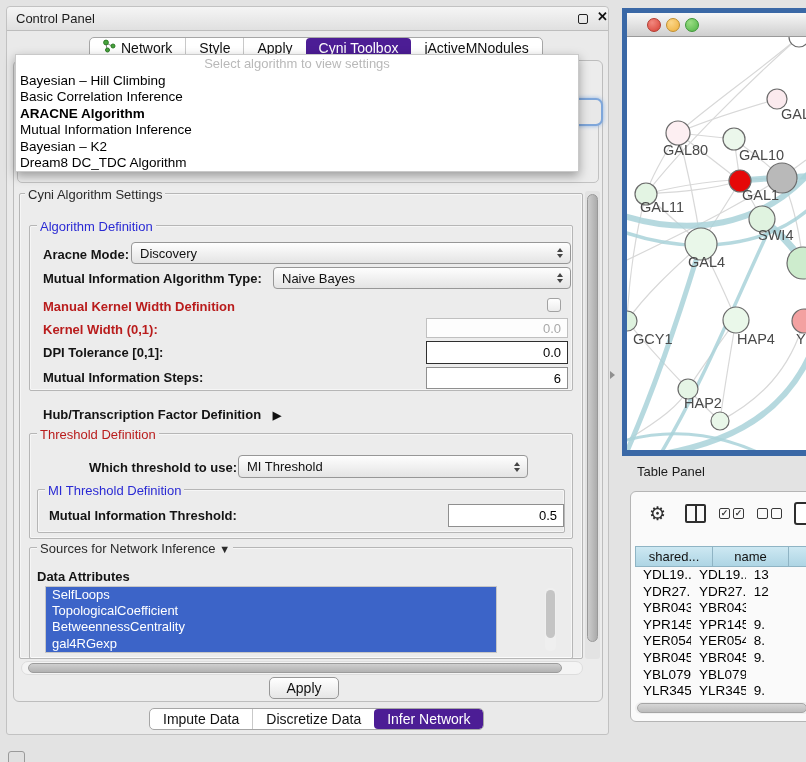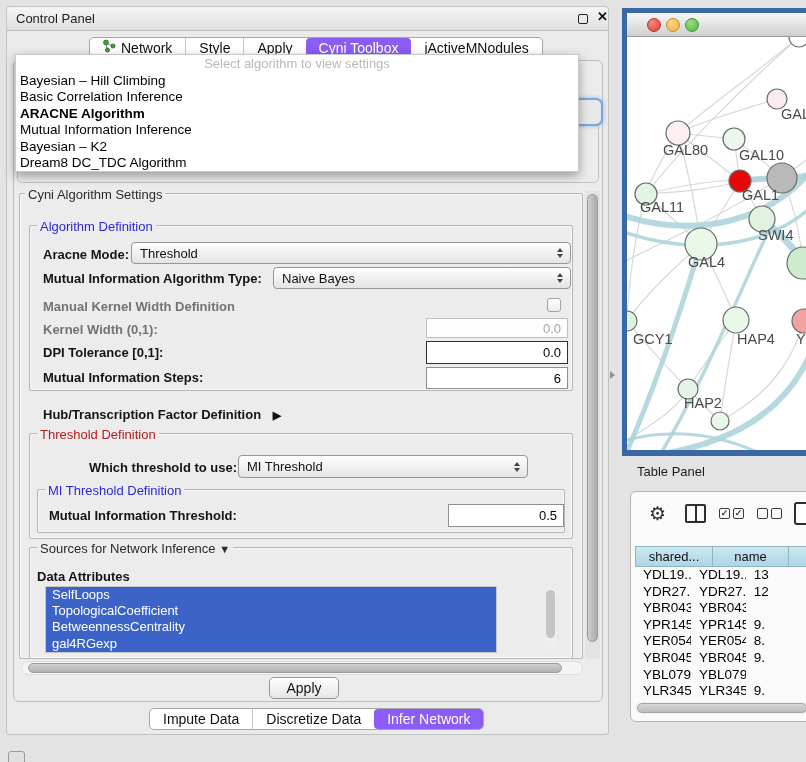--- a/index.html
+++ b/index.html
@@ -17,21 +17,21 @@
   .float-btn { position:absolute; left:571px; top:7px; width:10px; height:10px;
             border:1.6px solid #222; border-radius:2px; background:transparent; }
   .close-btn { position:absolute; left:590px; top:2px; font-size:13px; font-weight:bold; color:#111; }
 
   
   .seg-bar { position:absolute; display:inline-flex; height:22px; background:#fff;
              border:1px solid #a6a6a6; border-radius:5px; overflow:hidden; align-items:stretch; }
   .seg-item { display:flex; align-items:center; gap:5px; padding:0 13px; font-size:14px;
               color:#111; line-height:22px; border-left:1px solid #c9c9c9; white-space:nowrap; }
   .seg-item:first-child { border-left:none; }
-  .seg-item.sel { background:#8b5cf6; color:#fff; border-left:none; border-radius:4px; }
+  .seg-item.sel { background:#4c1d95; color:#fff; border-left:none; border-radius:4px; }
   .seg-item.sel + .seg-item { border-left:none; }
 
   
   .content-pane { position:absolute; left:6px; top:53px; width:590px; height:642px;
             background:#ececec; border:1px solid #bdbdbd; border-radius:6px; }
   .bg-frag-rect { position:absolute; left:10px; top:114px; width:582px; height:62px;
             border:1px solid #c2c2c2; border-radius:5px; }
   .bg-frag-combo { position:absolute; left:550px; top:91px; width:46px; height:28px;
             border:2px solid #7ea6da; border-radius:7px; background:#e8e8e8;
             box-shadow:0 0 4px #8fb3e2; }
@@ -45,21 +45,21 @@
 
   
   .gbox { position:absolute; border:1px solid #b6b6b6; border-radius:2px;
           box-shadow:inset 0 0 0 1px rgba(255,255,255,0.55); }
   .legend { position:absolute; font-size:13px; color:#2b2b2b; background:#ececec; padding:0 3px;
             white-space:nowrap; z-index:2; }
   .legend.blue { color:#2a2ad4; }
   .legend.green { color:#b91c1c; }
 
   .lbl { position:absolute; font-size:13px; font-weight:bold; color:#141414; white-space:nowrap; }
-  .lbl.dis { color:#737373; }
+  .lbl.dis { color:#b91c1c; }
 
   .combo { position:absolute; background:linear-gradient(#fefefe,#e4e4e4); border:1px solid #979797;
            border-radius:4px; font-size:13px; color:#111; display:flex; align-items:center;
            padding:0 22px 0 8px; }
   .combo .arrows { position:absolute; right:7px; top:0; bottom:0; display:flex; flex-direction:column;
            justify-content:center; line-height:5px; }
   .combo .arrows i { display:block; width:0; height:0; border-left:3.5px solid transparent;
            border-right:3.5px solid transparent; }
   .combo .arrows i.up { border-bottom:4px solid #444; margin-bottom:2px; }
   .combo .arrows i.dn { border-top:4px solid #444; }
@@ -202,21 +202,21 @@
     </div>
 
     <span class="legend" style="left:18px; top:180px;">Cyni Algorithm Settings</span>
     <div class="gbox" style="left:12px; top:186px; width:564px; height:466px;"></div>
 
     <span class="legend blue" style="left:30px; top:212px;">Algorithm Definition</span>
     <div class="gbox" style="left:22px; top:218px; width:544px; height:166px;"></div>
 
     <span class="lbl" style="left:36px; top:240px;">Aracne Mode:</span>
     <div class="combo" style="left:124px; top:235px; width:440px; height:22px;">
-      <span>Threshold</span>
+      <span>Discovery</span>
       <span class="arrows">
           <i class="up"></i>
           <i class="dn"></i>
         </span>
     </div>
 
     <span class="lbl" style="left:36px; top:264px;">Mutual Information Algorithm Type:</span>
     <div class="combo" style="left:266px; top:260px; width:298px; height:22px;">
       <span>Naive Bayes</span>
       <span class="arrows">

